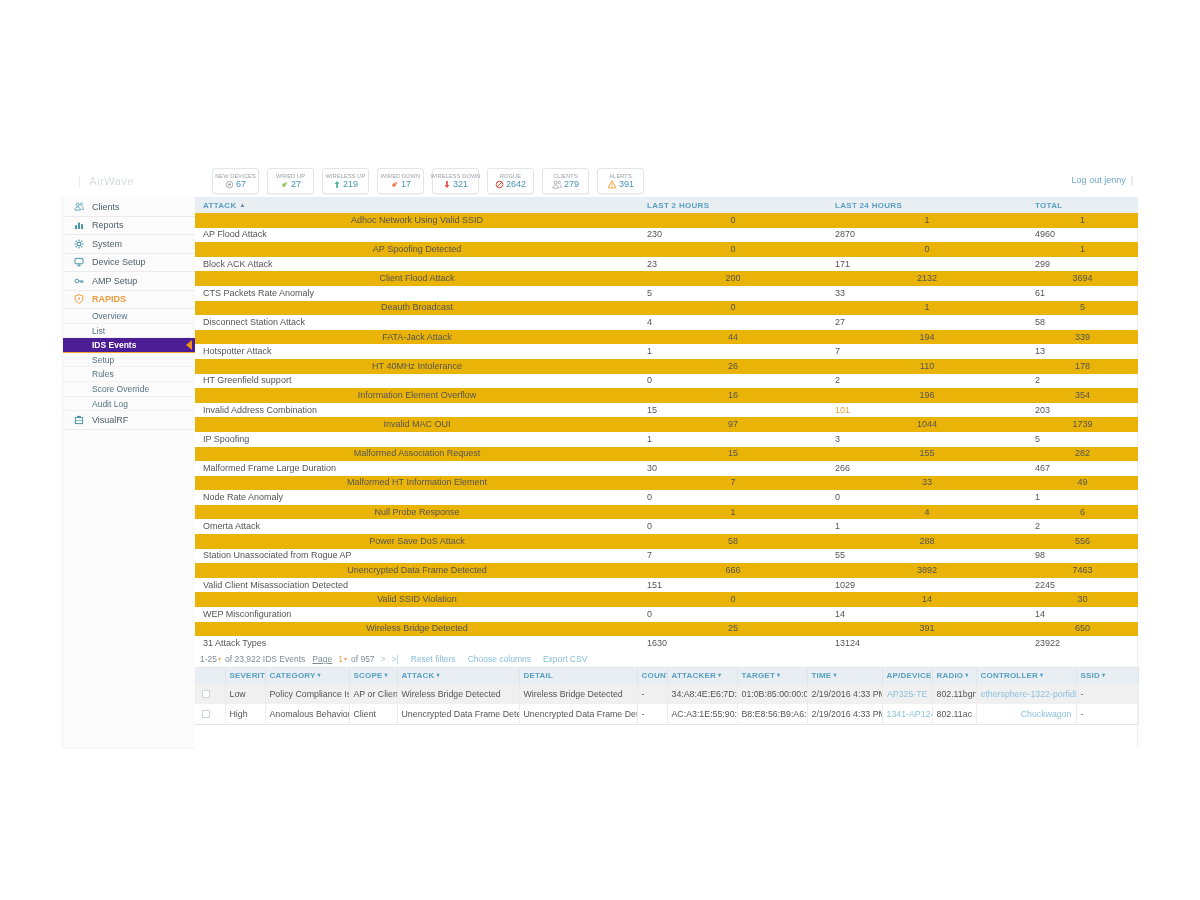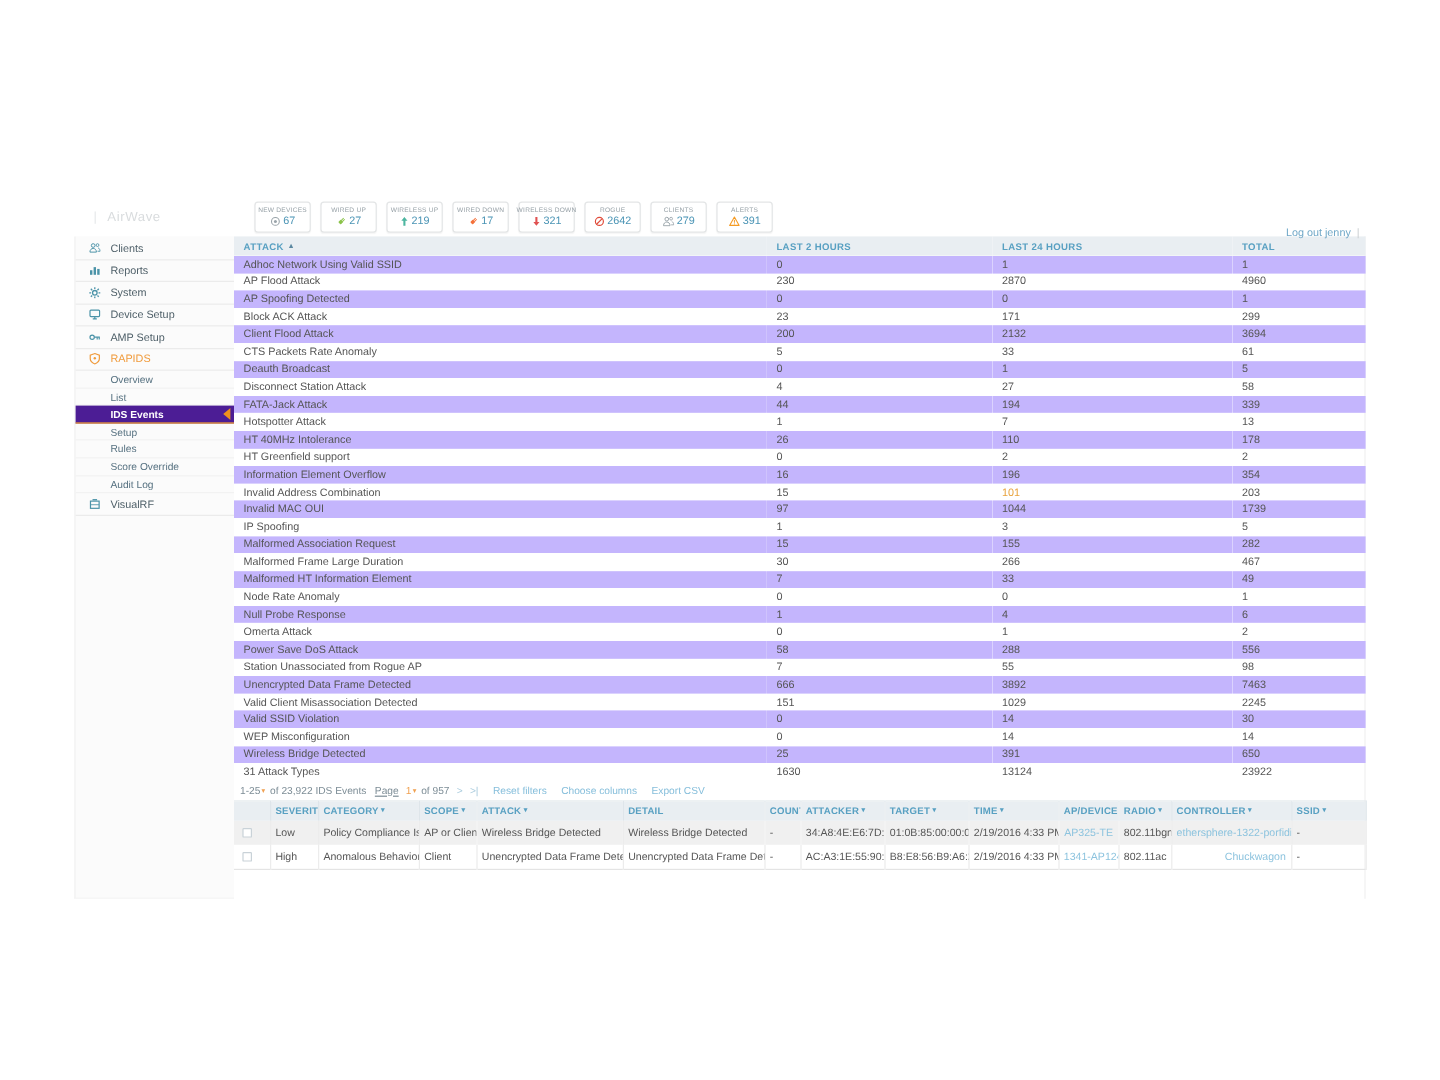--- a/index.html
+++ b/index.html
@@ -10,47 +10,47 @@
   .topbar { height:33px; position:relative; display:flex; align-items:center; }
   .logo { margin-left:16px; font-size:11px; color:#d9dcde; width:118px; letter-spacing:0.5px; }
   .logo-pipe { color:#e6e8ea; margin-right:8px; }
   .stats { display:flex; gap:8px; margin-left:16px; }
   .stat-box { width:47px; height:26px; border:1px solid #e3e5e6; border-radius:3px; background:#fff;
               display:flex; flex-direction:column; align-items:center; justify-content:center; gap:1px;
               box-shadow:0 1px 1px rgba(0,0,0,0.04); cursor:pointer; }
   .stat-label { font-size:5.5px; color:#97a1a7; letter-spacing:0.2px; white-space:nowrap; }
   .stat-value { font-size:9px; color:#4a94b5; display:flex; align-items:center; gap:2px; line-height:9px; }
   .stat-icon { display:flex; align-items:center; }
-  .logout { position:absolute; right:5px; top:25px; font-size:9px; color:#6fa7c7; cursor:pointer; }
+  .logout { position:absolute; right:5px; top:11px; font-size:9px; color:#6fa7c7; cursor:pointer; }
   .logout-pipe { color:#c9ced1; margin-left:5px; }
 
   
   .body-row { display:flex; align-items:stretch; border-right:1px solid #f0f0f0; }
 
   .sidebar { width:133px; flex:0 0 133px; background:#fbfbfb; border-left:1px solid #f1f1f1; border-bottom:1px solid #f4f4f4; padding-top:1px; }
   .side-item { display:flex; align-items:center; gap:7px; height:18.5px; padding-left:11px;
                border-bottom:1px solid #ebebeb; font-size:9px; color:#4f6069; cursor:pointer; white-space:nowrap; }
   .side-item .icon { width:11px; height:10px; color:#4b93a8; display:flex; align-items:center; flex:0 0 11px; }
-  .side-item.section-active { color:#f09b3c; }
+  .side-item.section-active { color:#f09b3c;font-weight:bold; }
   .side-item.section-active .icon { color:#f09b3c; }
   .sub-item { height:14.6px; line-height:14.6px; padding-left:29px; font-size:8.5px; color:#567180;
               border-bottom:1px solid #f2f2f2; cursor:pointer; white-space:nowrap; }
   .sub-item.selected { background:#4c1d95; color:#fff; font-weight:bold; position:relative; border-bottom:1px solid #f9a62e; }
   .sub-item.selected::after { content:''; position:absolute; right:3px; top:50%; transform:translateY(-50%);
               width:0; height:0; border-top:5px solid transparent; border-bottom:5px solid transparent;
               border-right:6px solid #ef8f1c; }
 
   .main { flex:1; min-width:0; }
 
   
   .summary-table { width:100%; border-collapse:collapse; table-layout:fixed; }
   .summary-table th { background:#e9eef2; color:#58a0c2; font-size:8px; font-weight:bold; text-align:left;
                       padding:3.5px 8px; letter-spacing:0.3px; white-space:nowrap; cursor:pointer; }
   .summary-table td { font-size:9px; line-height:9px; color:#555; padding:2.8px 8px; white-space:nowrap; overflow:hidden; }
-  .summary-table tr.alt { background:#c4b5fd; }
+  .summary-table tr.alt { background:#eab308;text-align:center; }
   .summary-table td.hl { color:#e8a33d; }
   .sort-asc { font-size:6px; margin-left:3px; color:#5b87a0; vertical-align:1px; }
 
   
   .pagination { display:flex; align-items:center; font-size:8.5px; color:#7d8d96; padding:3px 6px 3px 5px; gap:4px; white-space:nowrap; }
   .caret { font-size:6px; color:#f0a050; margin-left:1px; vertical-align:1px; }
   .pg-range { cursor:pointer; }
   .pg-page { cursor:pointer; margin-left:2px; }
   .pg-page-num { color:#f0a050; }
   .pg-label { margin-left:3px;text-decoration:underline; }

